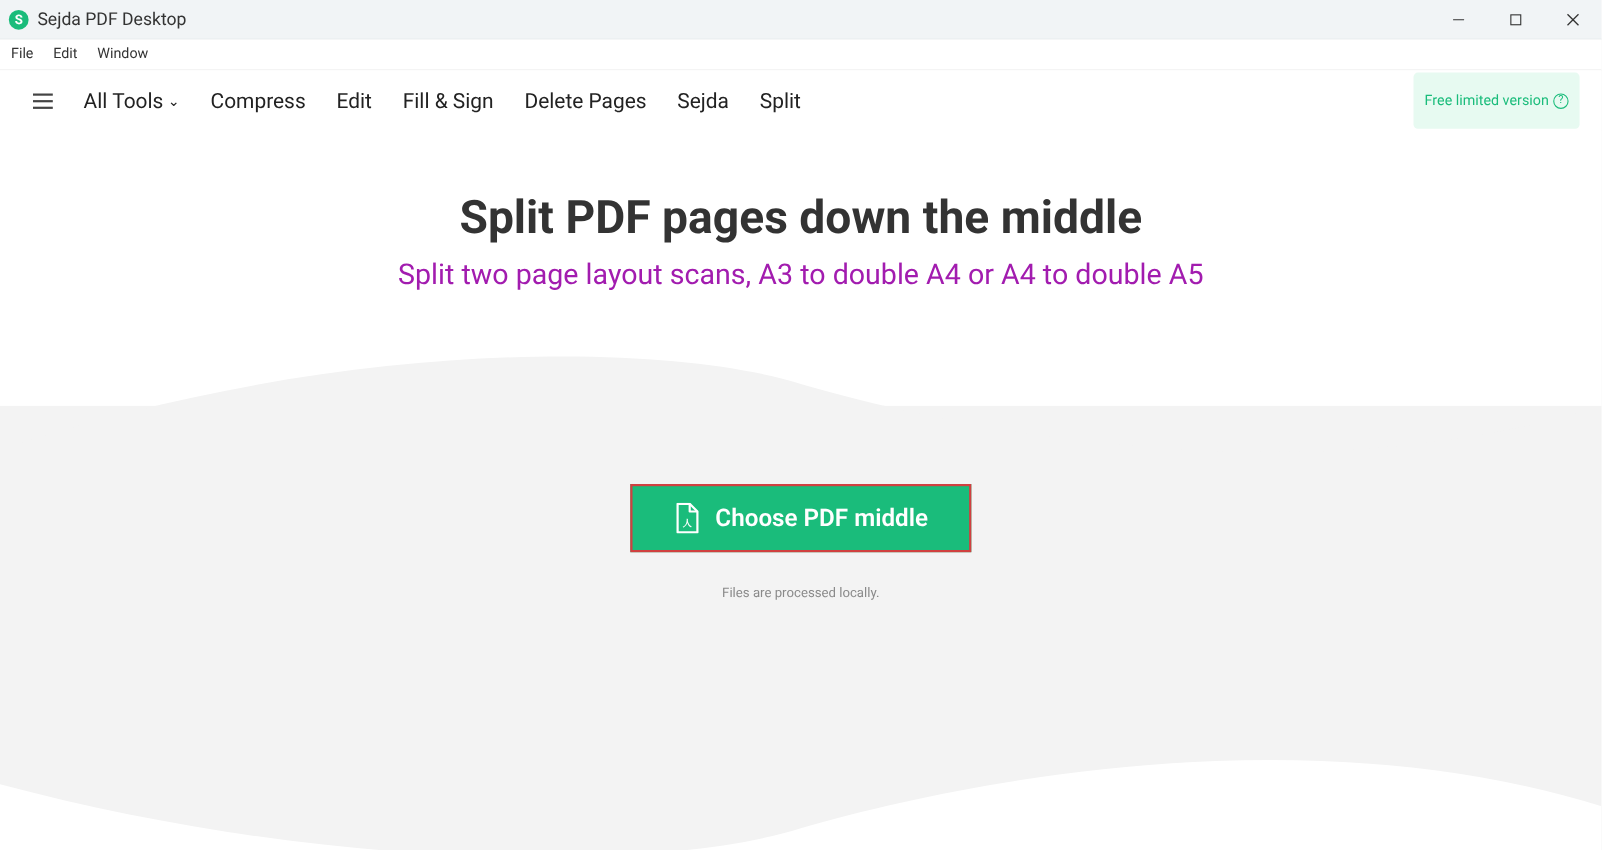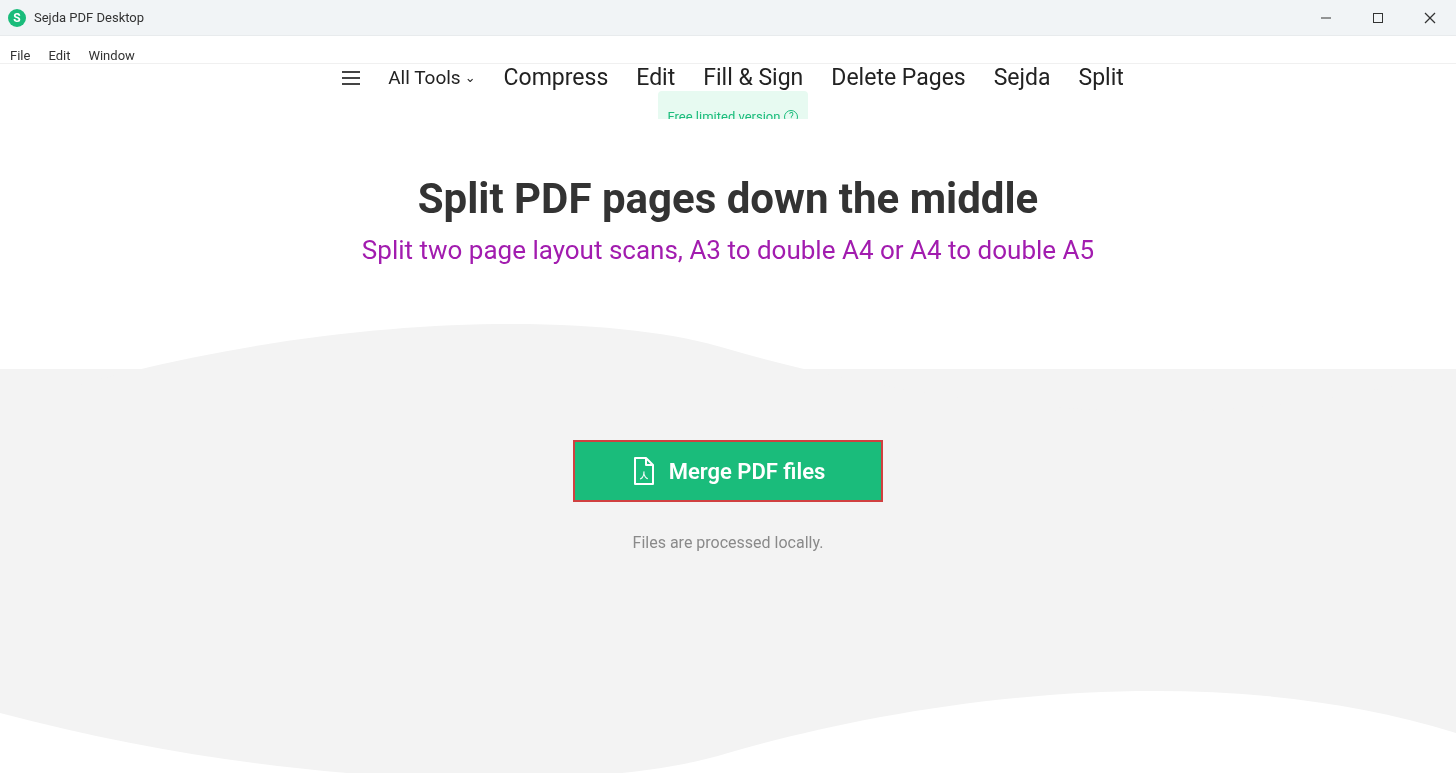--- a/index.html
+++ b/index.html
@@ -34,21 +34,21 @@
       background: #1abc7b;
       border-radius: 50%;
       display: flex;
       align-items: center;
       justify-content: center;
       color: #fff;
       font-weight: bold;
       font-size: 12px;
     }
     .app-title {
-      font-size: 13px;
+      font-size: 16px;
       color: #333;
     }
     .titlebar-controls {
       display: flex;
       height: 100%;
     }
     .win-btn {
       width: 52px;
       height: 100%;
       display: flex;
@@ -57,39 +57,38 @@
       color: #333;
       font-size: 14px;
     }
     .win-btn svg {
       width: 12px;
       height: 12px;
     }
     .menubar {
       height: 28px;
       display: flex;
-      align-items: flex-end;
+      align-items: center;
       gap: 18px;
       padding-left: 10px;
       background: #fff;
       border-bottom: 1px solid #f0f0f0;
     }
     .menu-item {
       font-size: 13px;
       color: #333;
       cursor: pointer;
     }
     .toolbar {
       height: 55px;
       display: flex;
       align-items: center;
       justify-content: space-between;
       padding: 0 20px 0 30px;
       background: #fff;
-      flex-direction: column;
     }
     .toolbar-left {
       display: flex;
       align-items: center;
       gap: 28px;
     }
     .hamburger {
       display: flex;
       flex-direction: column;
       gap: 4px;
@@ -105,21 +104,21 @@
       color: #222;
       display: flex;
       align-items: center;
       gap: 4px;
       cursor: pointer;
     }
     .chevron-down {
       font-size: 13px;
     }
     .tool-link {
-      font-size: 23px;
+      font-size: 19px;
       color: #222;
       cursor: pointer;
     }
     .version-badge {
       background: #e7faf1;
       color: #1abc7b;
       font-size: 13px;
       padding: 18px 10px;
       border-radius: 4px;
       display: flex;
@@ -200,21 +199,21 @@
     }
     .file-icon {
       width: 24px;
       height: 28px;
     }
     .info-text {
       position: relative;
       z-index: 2;
       text-align: center;
       color: #8a8a8a;
-      font-size: 16px;
+      font-size: 12px;
       margin-top: 28px;
       line-height: 1.6;
     }
   </style>
 </head>
 <body>
 
 <div class="titlebar">
   <div class="titlebar-left">
     <div class="app-icon">S</div>
@@ -280,18 +279,18 @@
     </svg>
   </div>
   <h1 class="main-title">Split PDF pages down the middle</h1>
   <div class="subtitle">Split two page layout scans, A3 to double A4 or A4 to double A5</div>
   <div class="choose-btn">
     <svg class="file-icon" viewBox="0 0 24 28">
       <path d="M4,1 L15,1 L22,8 L22,27 L4,27 Z" fill="none" stroke="#fff" stroke-width="2" stroke-linejoin="round"></path>
       <path d="M15,1 L15,8 L22,8" fill="none" stroke="#fff" stroke-width="2" stroke-linejoin="round"></path>
       <text x="9" y="21" font-size="8" fill="#fff" font-weight="bold">人</text>
     </svg>
-    <span>Merge PDF files</span>
+    <span>Choose PDF middle</span>
   </div>
   <div class="info-text">
     <div>Files are processed locally.</div>
   </div>
 </div>
 
 </body></html>

